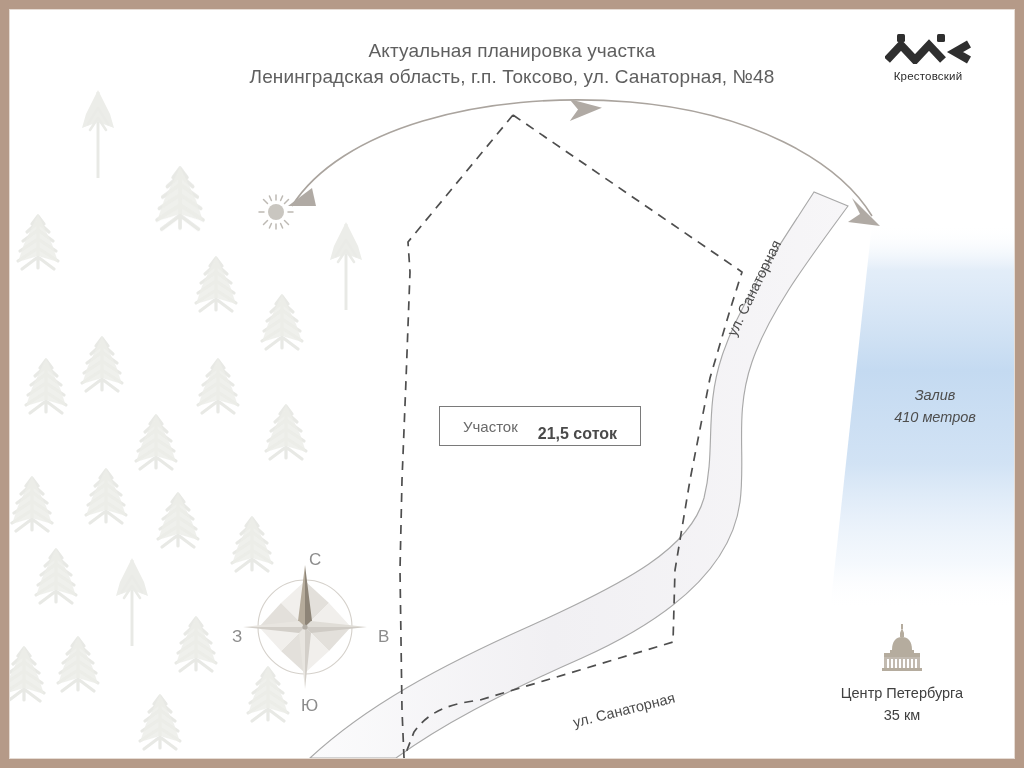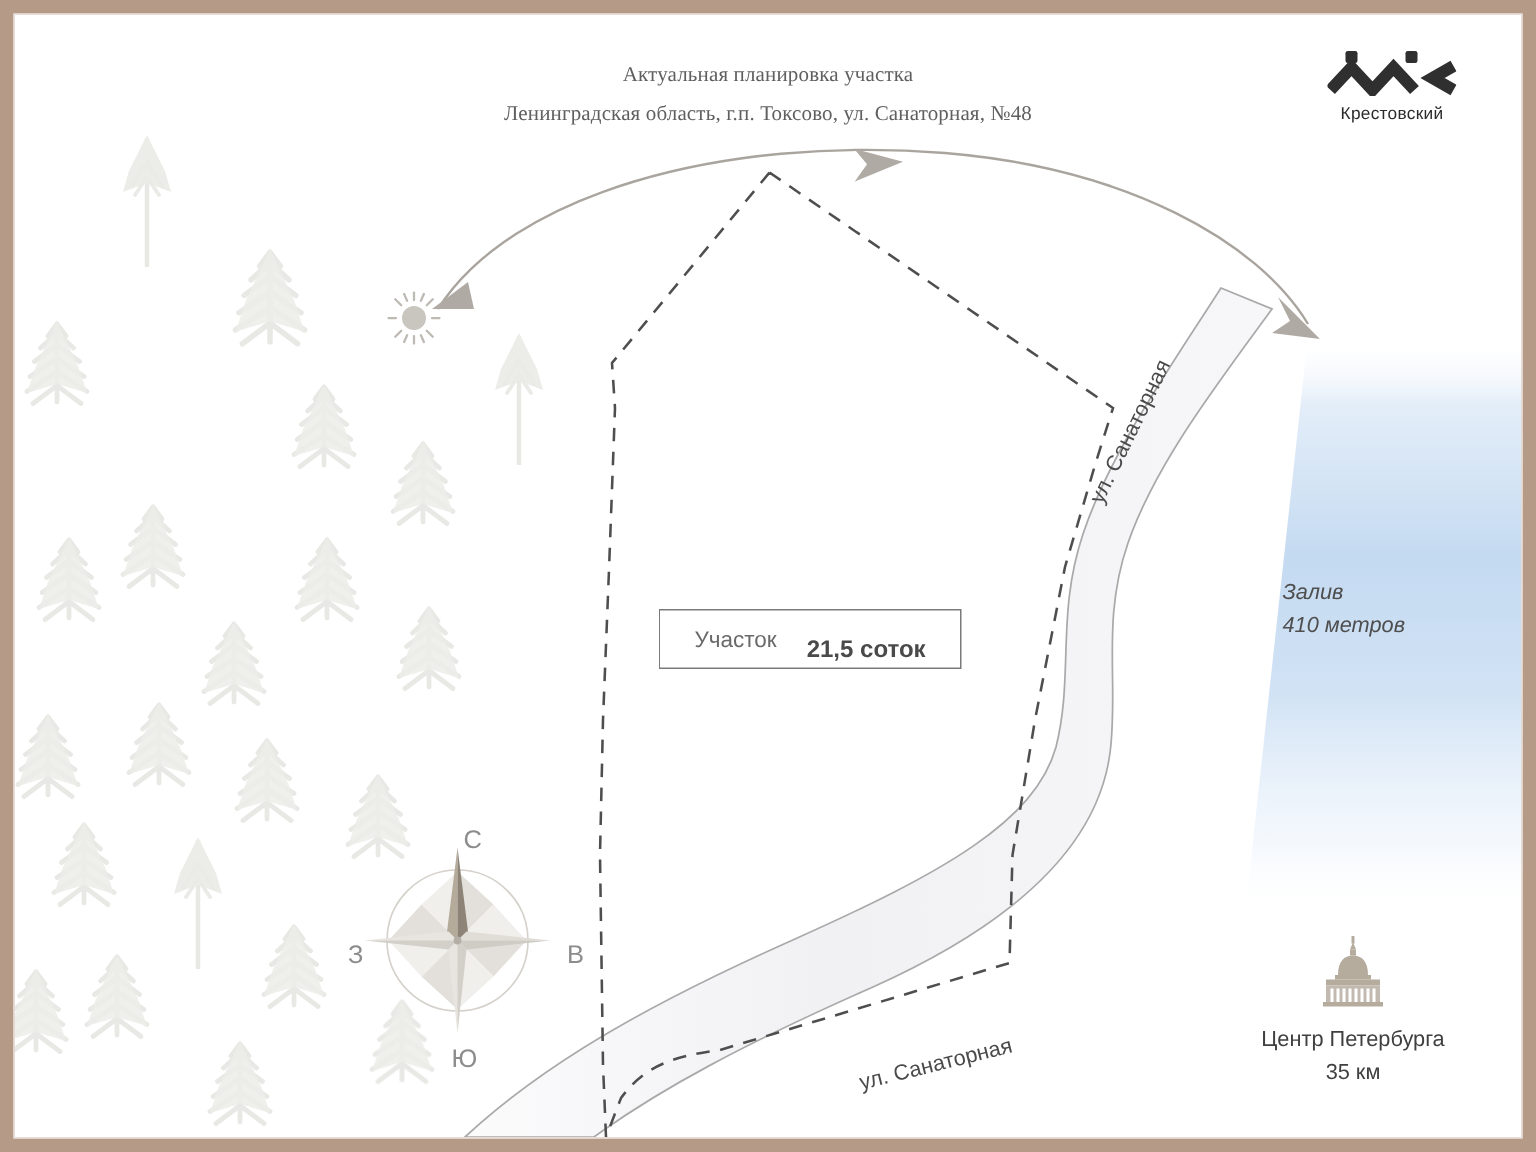--- a/index.html
+++ b/index.html
@@ -55,25 +55,24 @@
   .title-block {
     position: absolute;
     left: 0; right: 0;
     top: 28px;
     text-align: center;
     z-index: 20;
     pointer-events: none;
   }
   .title-line {
     color: #5f5f5f;
-    font-size: 14px;
+    font-size: 19px;
     line-height: 26px;
     letter-spacing: .1px;
     white-space: nowrap;
-    font-family: Liberation Serif, serif;
   }
 
   
   .logo-block {
     position: absolute;
     right: 26px;
     top: 24px;
     width: 120px;
     text-align: center;
     z-index: 22;
@@ -111,21 +110,21 @@
     color: #4a4a4a;
     margin-top: 16px;
   }
 
   
   .bay-text {
     position: absolute;
     left: 845px;
     top: 374px;
     width: 160px;
-    text-align: left;
+    text-align: center;
     font-style: italic;
     font-size: 14.5px;
     line-height: 22px;
     color: #4e4e4e;
     z-index: 20;
     pointer-events: none;
   }
 
   
   .city-block {

